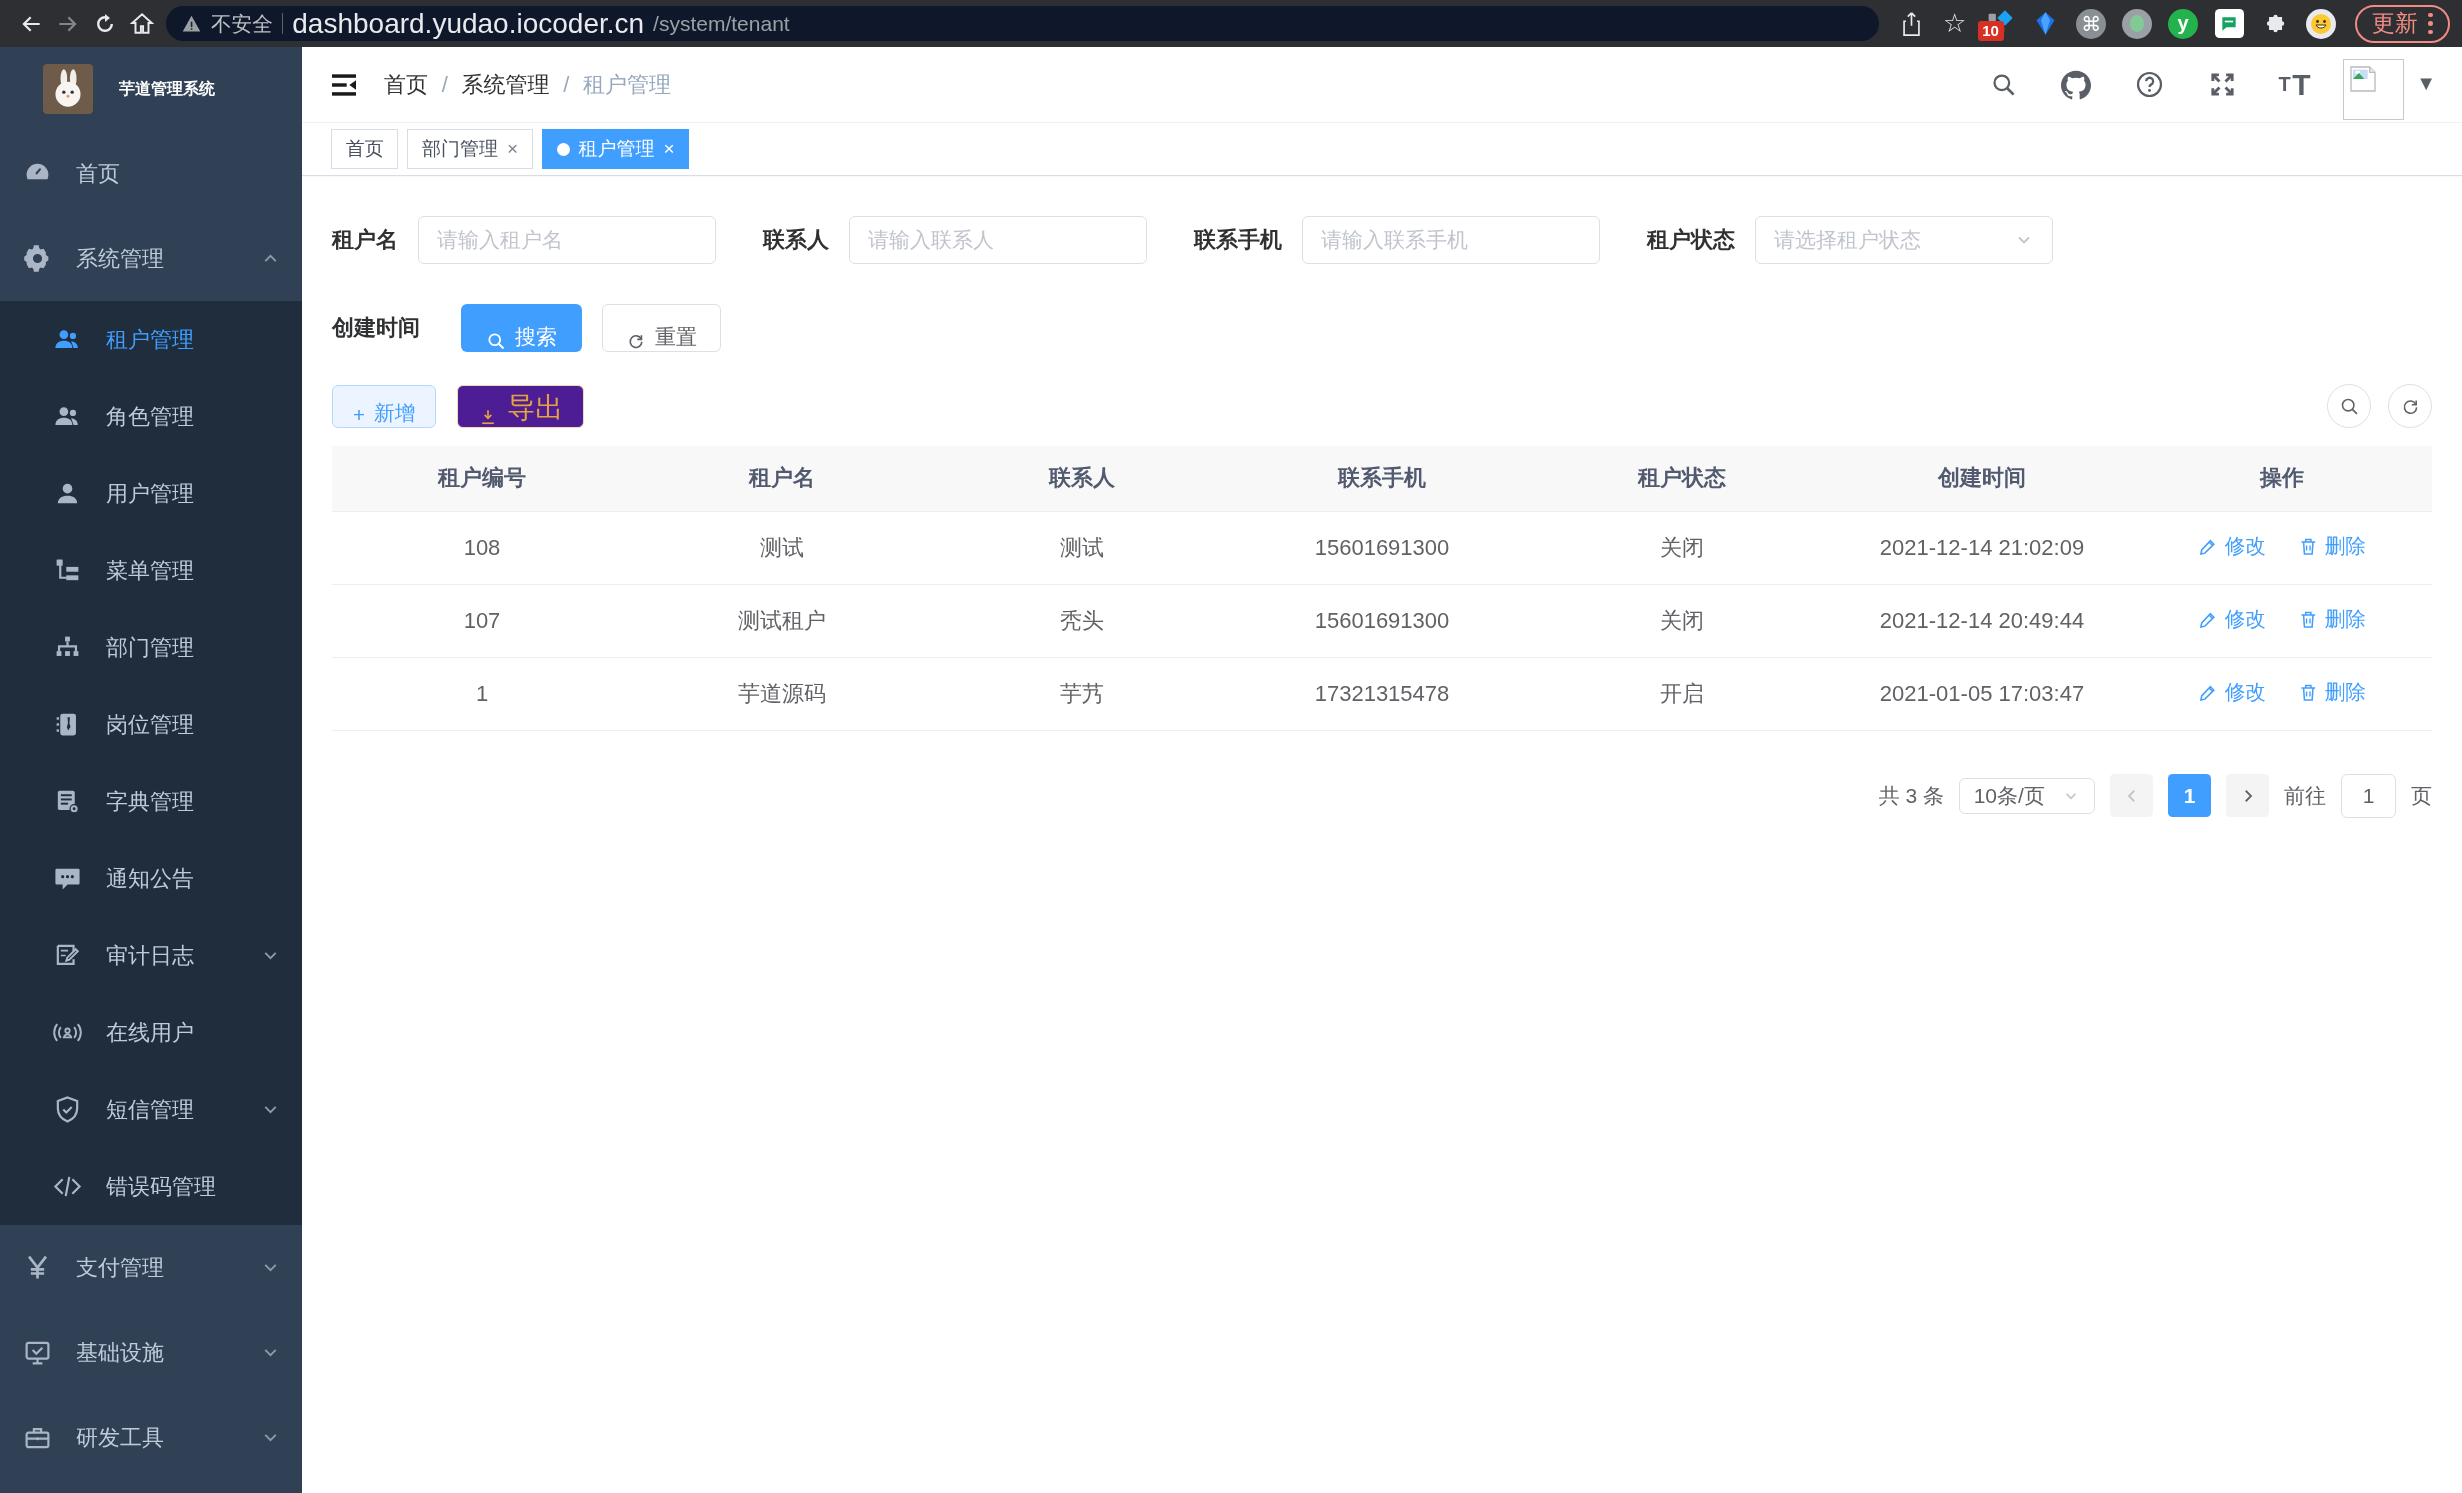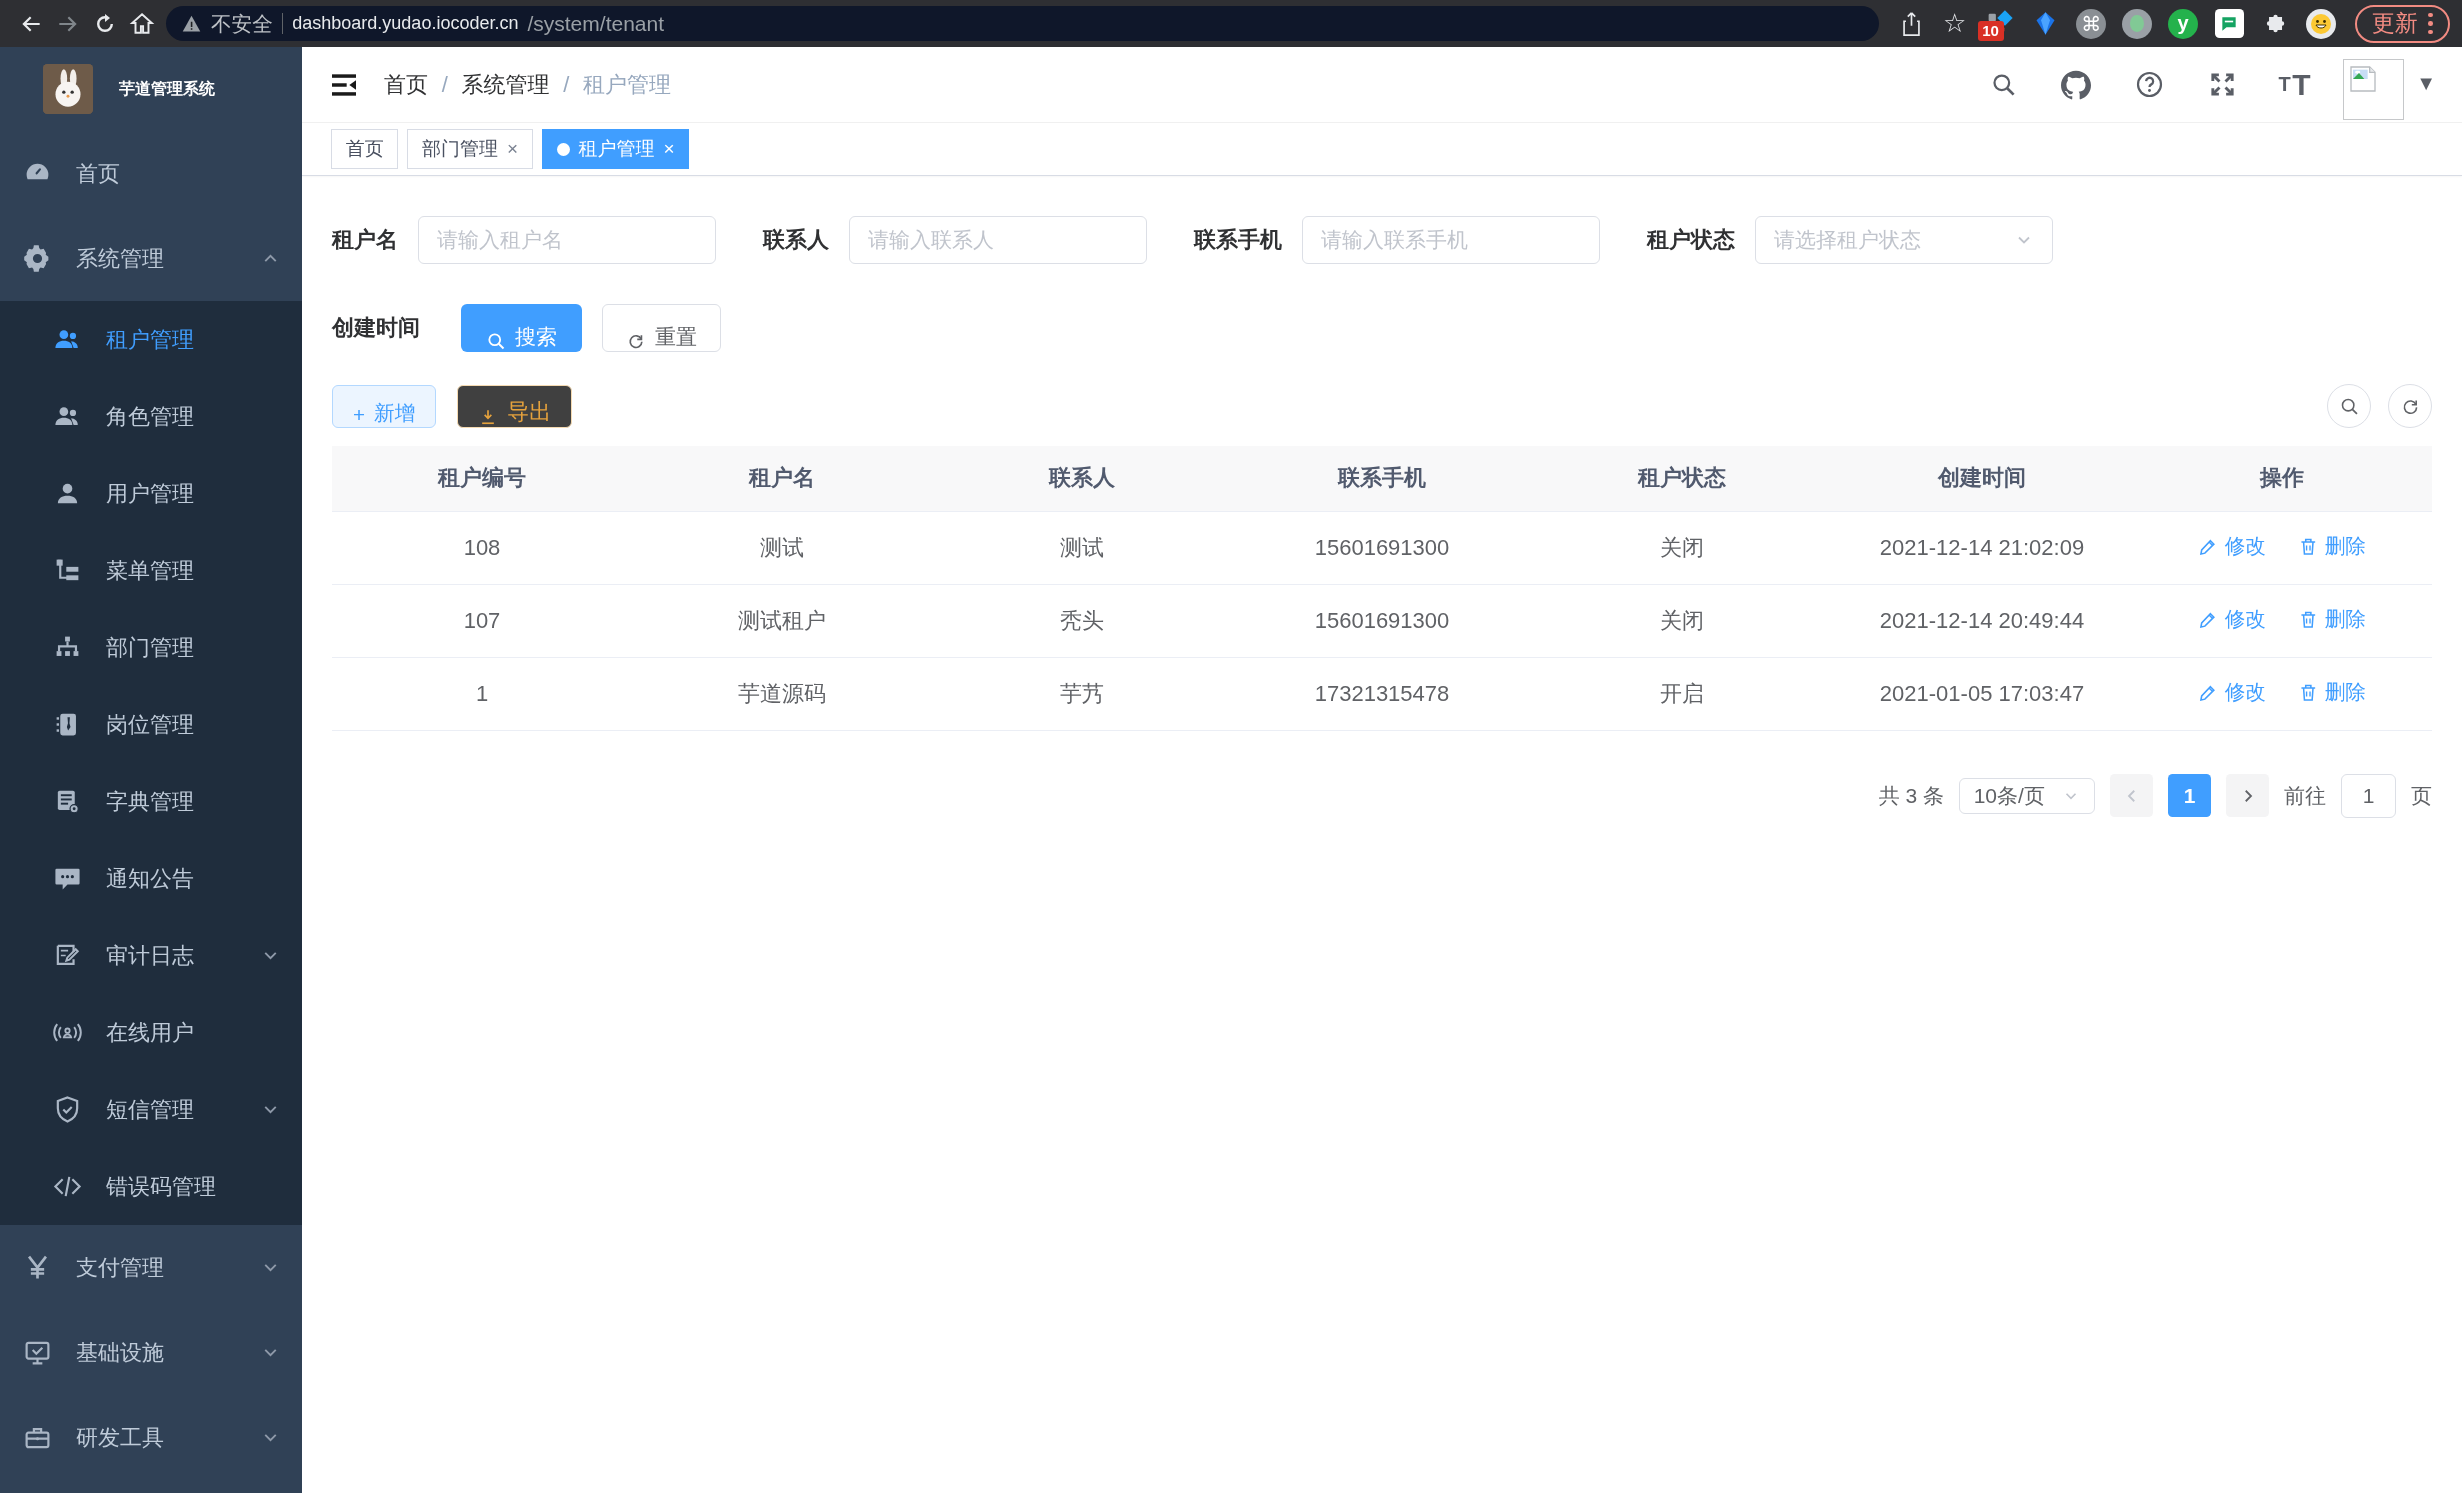--- a/index.html
+++ b/index.html
@@ -8,21 +8,21 @@
   svg { display:block; }
 
   
   .browser-bar { height:47px; background:#2e2f33; display:flex; align-items:center; padding:0 12px; }
   .bb-btn { width:37px; height:37px; display:flex; align-items:center; justify-content:center; color:#e8eaed; flex:0 0 auto; }
   .bb-btn.dim { color:#80868b; }
   .url-pill { flex:1 1 auto; height:35px; margin:0 13.7px 0 6px; background:#0f172a; border-radius:17.5px;
     display:flex; align-items:center; padding:0 15px; gap:9px; min-width:0; }
   .sec-label { color:#bdc1c6; font-size:20.6px; }
   .url-div { width:1.5px; height:21px; background:#5f6368; }
-  .url-host { color:#e8eaed; font-size:18px; }
+  .url-host { color:#e8eaed; font-size:28px; }
   .url-path { color:#9aa0a6; font-size:21px; }
   .bb-right { display:flex; align-items:center; gap:6px; flex:0 0 auto; }
   .ext-slot { width:40px; height:37px; display:flex; align-items:center; justify-content:center; position:relative; }
   .badge { position:absolute; left:-1.5px; bottom:1.5px; background:#d93025; color:#fff; font-size:15px; line-height:20px;
     padding:0 4.6px; border-radius:3px; font-weight:bold; }
   .circle-ic { width:30px; height:30px; border-radius:50%; display:flex; align-items:center; justify-content:center; }
   .update-pill { height:38px; border:2.3px solid #f28b82; border-radius:20.6px; color:#f28b82; display:flex;
     align-items:center; gap:10.7px; padding:0 15px; margin-left:7.6px; font-size:23px; }
   .vdots { display:flex; flex-direction:column; gap:3.8px; }
   .vdots i { width:4.6px; height:4.6px; border-radius:50%; background:#f28b82; }
@@ -84,21 +84,21 @@
   .gap { width:47px; flex:0 0 auto; }
   .sel-chev { width:20px; height:20px; color:#c0c4cc; margin-left:auto; }
   .date-range { width:367px; gap:12px; }
   .date-range .d-sep { color:#606266; font-weight:bold; }
   .btn { height:48px; border-radius:6px; display:inline-flex; align-items:flex-end; justify-content:center; gap:9px;
     font-size:21px; cursor:pointer; border:1.5px solid transparent; }
   .btn-primary { background:#409eff; color:#fff; padding:0 24px; margin-left:21px; }
   .btn-plain { background:#fff; border-color:#dcdfe6; color:#606266; padding:0 23px; margin-left:20px; }
   .toolbar { display:flex; align-items:center; margin-top:32px; }
   .btn-add { height:43px; background:#ecf5ff; border-color:#b3d8ff; color:#409eff; padding:0 20px; font-size:20.6px; }
-  .btn-export { height:43px; background:#404040; border-color:#f5dab1; color:#e6a23c; padding:0 20px; margin-left:21px; font-size:22px; }
+  .btn-export { height:43px; background:#4c1d95; border-color:#f5dab1; color:#e6a23c; padding:0 20px; margin-left:21px; font-size:28px; }
   .tool-right { margin-left:auto; display:flex; gap:17px; }
   .circ-btn { width:44px; height:44px; border-radius:50%; border:1.5px solid #dcdfe6; background:#fff; color:#606266;
     display:flex; align-items:center; justify-content:center; cursor:pointer; }
 
   
   table.grid { width:100%; border-collapse:collapse; table-layout:fixed; margin-top:18px; }
   .grid th { background:#f8f8f9; height:65px; font-size:22px; color:#515a6e; font-weight:bold;
     border-bottom:0.8px solid #ebeef5; text-align:center; }
   .grid td { height:73px; font-size:22px; color:#606266; border-bottom:0.8px solid #ebeef5; text-align:center; }
   .op-link { color:#409eff; display:inline-flex; align-items:center; gap:6px; cursor:pointer; font-size:20.6px; }

